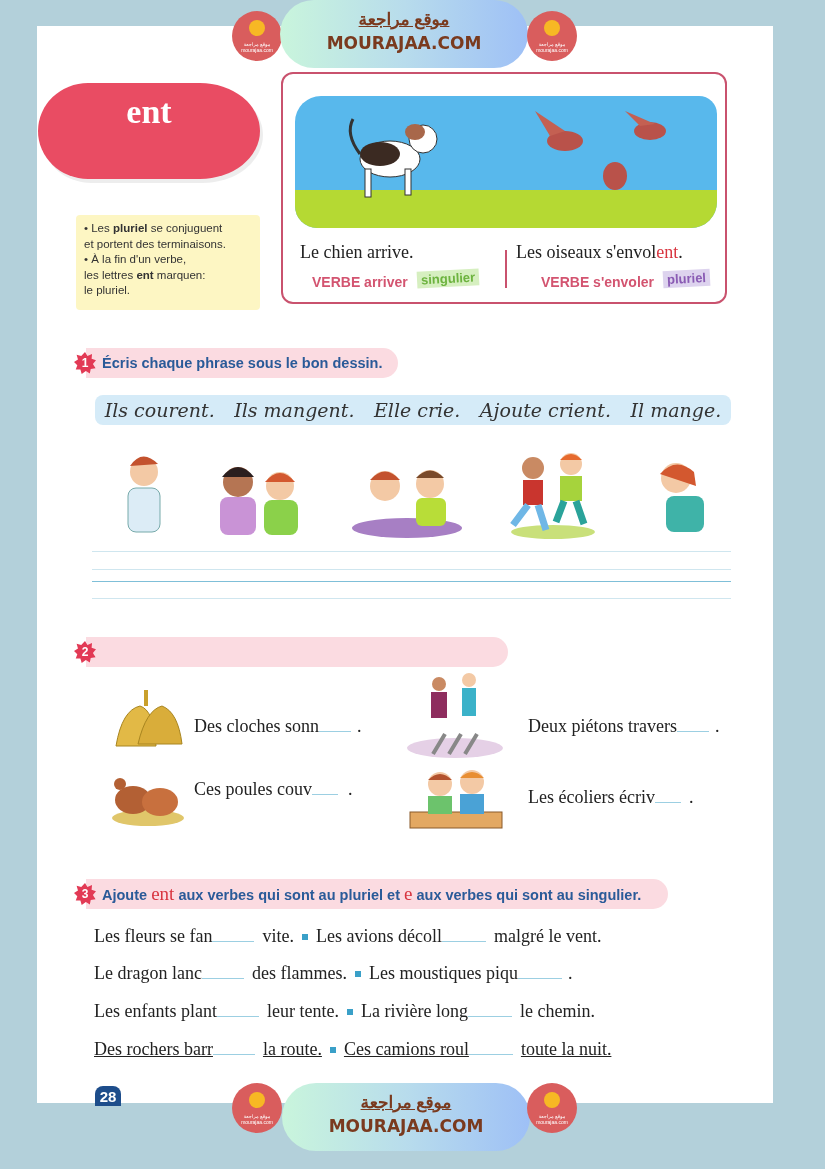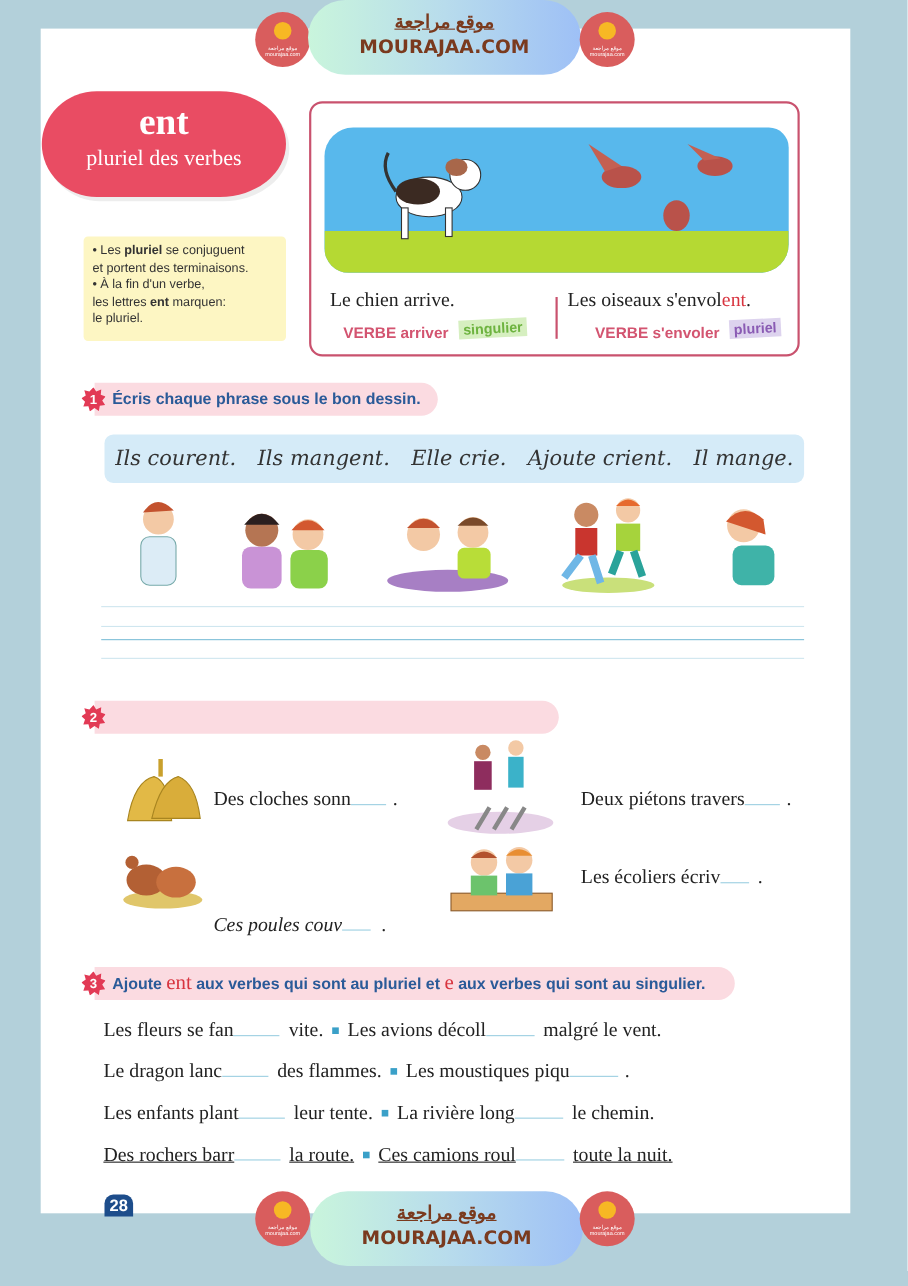--- a/index.html
+++ b/index.html
@@ -11,34 +11,34 @@
   .wm-ar{font-family:Liberation Sans, sans-serif;font-weight:bold;color:#7a3a1e;font-size:17px;text-decoration:underline;line-height:22px;}
   .wm-en{font-family:"DejaVu Sans",sans-serif;font-weight:bold;color:#7a3a1e;font-size:17px;line-height:24px;}
   .wm-badge{position:absolute;width:50px;height:50px;border-radius:50%;background:#d95d5d;}
   .wm-badge .dot{position:absolute;left:17px;top:9px;width:16px;height:16px;border-radius:50%;background:#f7b824;}
   .wm-badge .mini{position:absolute;left:0;right:0;top:30px;font-size:5px;color:#fff;text-align:center;line-height:6px;}
   
   .title-cloud{position:absolute;left:38px;top:83px;width:222px;height:96px;background:#e94c63;border-radius:50px 60px 60px 50px / 48px;box-shadow:3px 4px 0 rgba(0,0,0,0.07);}
   .title-cloud .big{position:absolute;left:0;right:0;top:10px;text-align:center;color:#fff;font-family:"Liberation Serif",serif;font-weight:bold;font-size:34px;}
   .title-cloud .sub{position:absolute;left:0;right:0;top:50px;text-align:center;color:#fff;font-family:"Liberation Serif",serif;font-size:20px;}
   .rule-box{position:absolute;left:76px;top:215px;width:184px;height:95px;background:#fdf6c3;border-radius:4px;font-size:11.5px;color:#333;line-height:15.5px;padding:6px 8px;box-sizing:border-box;}
-  .example-box{position:absolute;left:281px;top:72px;width:446px;height:232px;border:2.5px solid #c9526e;border-radius:12px;box-sizing:border-box;background:#fff;margin-top:20px;}
+  .example-box{position:absolute;left:281px;top:72px;width:446px;height:232px;border:2.5px solid #c9526e;border-radius:12px;box-sizing:border-box;background:#fff;}
   .scene{position:absolute;left:12px;top:22px;width:422px;height:132px;background:#58b8ec;border-radius:26px 18px 26px 22px;overflow:hidden;}
   .scene .grass{position:absolute;left:0;right:0;bottom:0;height:38px;background:#b5d933;}
   .ex-sentence{font-family:"Liberation Serif",serif;font-size:18px;color:#222;position:absolute;}
   .ex-verb{position:absolute;font-weight:bold;color:#d35470;font-size:14px;}
   .tag-sing{position:absolute;background:#d6efc0;color:#6db33f;font-size:13px;font-weight:bold;padding:1px 4px;transform:rotate(-3deg);}
   .tag-plur{position:absolute;background:#ddd3ee;color:#8a5bb4;font-size:13px;font-weight:bold;padding:1px 4px;transform:rotate(-3deg);}
   .ent-red{color:#d8343f;}
   
   .ex-head{position:absolute;height:30px;background:#fbdbe1;border-radius:0 15px 15px 0;display:flex;align-items:center;}
   .ex-num{width:22px;height:22px;margin-left:-12px;margin-right:6px;background:#e23a55;clip-path:polygon(50% 0,61% 18%,82% 9%,80% 31%,100% 38%,86% 55%,98% 74%,76% 77%,72% 98%,54% 86%,35% 100%,29% 79%,8% 80%,15% 60%,0 46%,18% 34%,12% 13%,33% 18%);color:#fff;font-size:12px;font-weight:bold;text-align:center;line-height:22px;}
   .ex-title{font-weight:bold;color:#2a5a98;font-size:14.5px;white-space:nowrap;}
   .ex-title .big-ent{color:#d8343f;font-family:"Liberation Serif",serif;font-size:19px;font-weight:normal;}
-  .cursive-band{position:absolute;left:95px;top:395px;width:636px;height:44px;background:#d5ebf8;border-radius:8px;display:flex;align-items:center;justify-content:space-around;}
+  .cursive-band{position:absolute;left:95px;top:395px;width:636px;height:30px;background:#d5ebf8;border-radius:8px;display:flex;align-items:center;justify-content:space-around;}
   .cursive{font-family:"DejaVu Serif",serif;font-style:italic;font-size:19px;color:#333;}
   .line{position:absolute;left:92px;width:639px;height:1px;background:#cfe6ef;}
   .sent{position:absolute;font-family:"Liberation Serif",serif;font-size:18px;color:#222;white-space:nowrap;}
   .blank{display:inline-block;border-bottom:1px solid #9ccfe2;height:14px;vertical-align:baseline;}
   .sq{display:inline-block;width:6px;height:6px;background:#3aa0c8;margin:0 8px 2px 8px;vertical-align:middle;}
   .pagenum{position:absolute;left:95px;top:1086px;width:26px;height:20px;background:#1d4d8b;border-radius:8px 8px 0 0;color:#fff;font-weight:bold;font-size:15px;text-align:center;line-height:22px;}
 </style>
 </head>
 <body>
 
@@ -52,21 +52,20 @@
   <div class="wm-ar">موقع مراجعة</div>
   <div class="wm-en">MOURAJAA.COM</div>
 </div>
 <div class="wm-badge" style="left:527px;top:11px;">
     <div class="dot"></div>
     <div class="mini">موقع مراجعة mourajaa.com</div>
   </div>
 
 <div class="title-cloud">
   <div class="big">ent</div>
-  <div class="sub">pluriel des verbes</div>
 </div>
 
 <div class="rule-box">
   <div><span>• Les </span><b>pluriel</b><span> se conjuguent</span></div>
   <div>et portent des terminaisons.</div>
   <div>• À la fin d'un verbe,</div>
   <div><span>les lettres </span><b>ent</b><span> marquen:</span></div>
   <div>le pluriel.</div>
 </div>
 
@@ -169,21 +168,21 @@
   <circle cx="64" cy="8" r="7" fill="#f3c9a5"></circle>
     <rect x="57" y="16" width="14" height="28" fill="#3bb2c9"></rect>
 </svg>
 <div class="sent" style="left:528px;top:716px;"><span>Deux piétons travers</span><span class="blank" style="width:32px;"></span><span style="margin-left:6px;">.</span></div>
 <svg class="abs" style="left:108px;top:768px" width="78" height="60">
   <ellipse cx="40" cy="50" rx="36" ry="8" fill="#e0c66a"></ellipse>
   <ellipse cx="25" cy="32" rx="18" ry="14" fill="#b36034"></ellipse>
   <ellipse cx="52" cy="34" rx="18" ry="14" fill="#c8703e"></ellipse>
   <circle cx="12" cy="16" r="6" fill="#b36034"></circle>
 </svg>
-<div class="sent" style="left:194px;top:830px;font-style:italic;"><span>Ces poules couv</span><span class="blank" style="width:26px;"></span><span style="margin-left:10px;">.</span></div>
+<div class="sent" style="left:194px;top:779px;"><span>Ces poules couv</span><span class="blank" style="width:26px;"></span><span style="margin-left:10px;">.</span></div>
 <svg class="abs" style="left:406px;top:768px" width="100" height="64">
   <rect x="4" y="44" width="92" height="16" fill="#e3a862" stroke="#8a5a2a"></rect>
   <circle cx="34" cy="16" r="12" fill="#f3c9a5"></circle>
     <path d="M22 12 Q34 0 46 12" fill="#b3522e"></path>
   <rect x="22" y="28" width="24" height="18" fill="#6cc36c"></rect>
   <circle cx="66" cy="14" r="12" fill="#f3c9a5"></circle>
     <path d="M54 10 Q66 -2 78 10" fill="#e88e33"></path>
   <rect x="54" y="26" width="24" height="20" fill="#4aa2d6"></rect>
 </svg>
 <div class="sent" style="left:528px;top:787px;"><span>Les écoliers écriv</span><span class="blank" style="width:26px;"></span><span style="margin-left:8px;">.</span></div>

